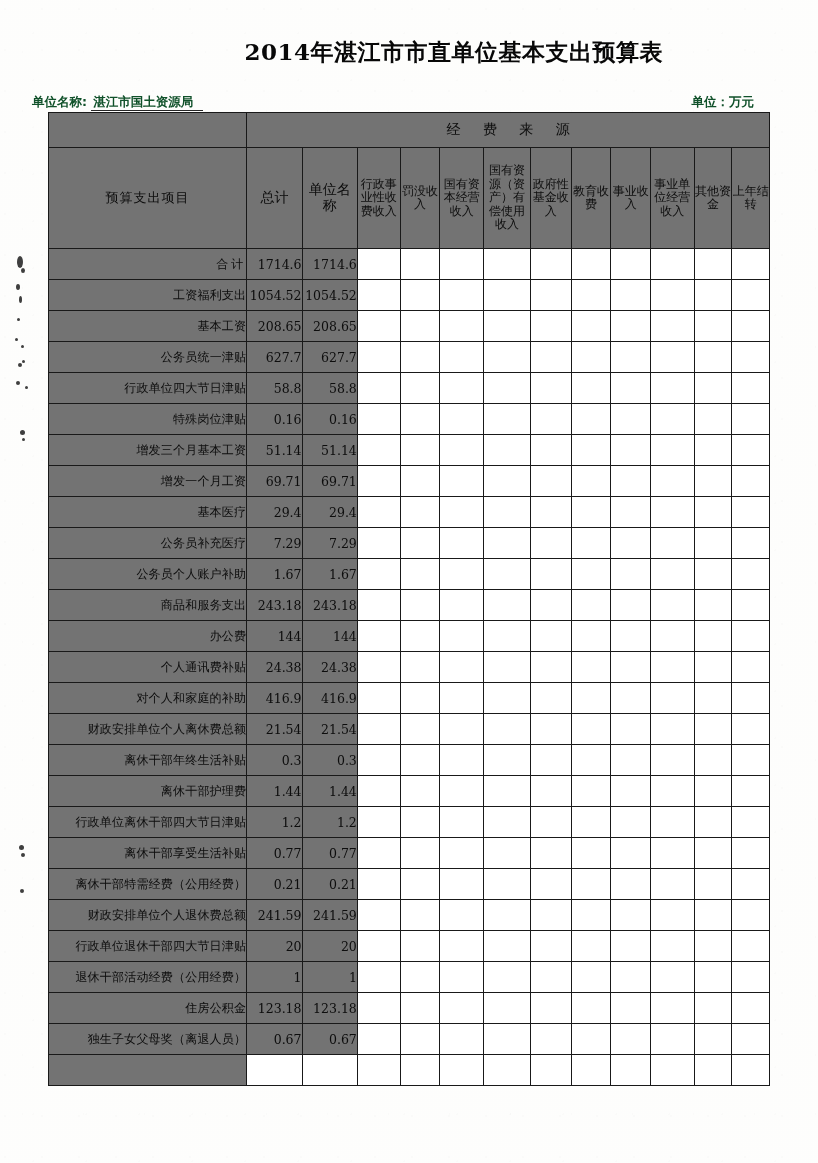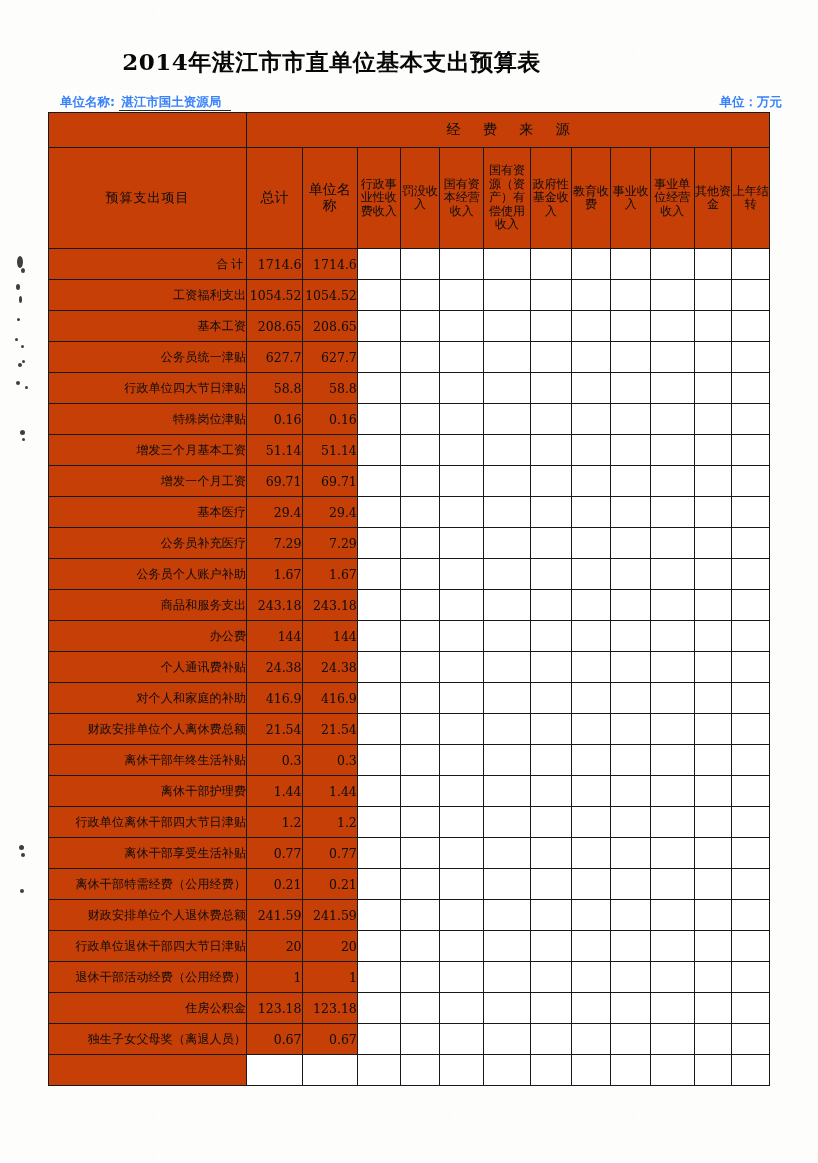--- a/index.html
+++ b/index.html
@@ -35,41 +35,41 @@
     background-image:
       radial-gradient(circle at 14% 22%, rgba(0,0,0,.05) 0 1px, transparent 1px),
       radial-gradient(circle at 63% 71%, rgba(0,0,0,.04) 0 1px, transparent 1px),
       radial-gradient(circle at 37% 88%, rgba(0,0,0,.04) 0 1px, transparent 1px);
     background-size: 37px 41px, 53px 47px, 61px 59px;
   }
 
   
   #doc-title {
     position: absolute;
-    top: 47px;
+    top: 37px;
     left: 0;
     width: 663px;
-    text-align: center;
+    text-align: right;
     font-family: "DejaVu Serif", "Liberation Serif", serif;
     font-size: 23px;
     font-weight: bold;
     letter-spacing: .5px;
     color: #0d0d0d;
   }
 
   
   #caption-row {
     position: absolute;
     top: 94px;
-    left: 60px;
+    left: 32px;
     width: 722px;
     height: 18px;
     font-size: 12.5px;
     font-weight: bold;
-    color: #3b82f6;
+    color: #14532d;
   }
   #unit-name-wrap {
     position: absolute;
     left: 0;
     top: 0;
     white-space: nowrap;
   }
   #unit-name-value {
     border-bottom: 1px solid #2a2a2a;
     padding: 0 10px 1px 2px;
@@ -83,21 +83,21 @@
 
   
   #budget-table {
     position: absolute;
     left: 48px;
     top: 112px;
     width: 722px;
     border-collapse: collapse;
     table-layout: fixed;
     font-size: 11px;
-    background: #c2410c;
+    background: #737373;
   }
   #budget-table th,
   #budget-table td {
     border: 1px solid #1d1d1d;
     padding: 0;
     vertical-align: middle;
     color: #111;
   }
   #budget-table thead th {
     font-weight: normal;

